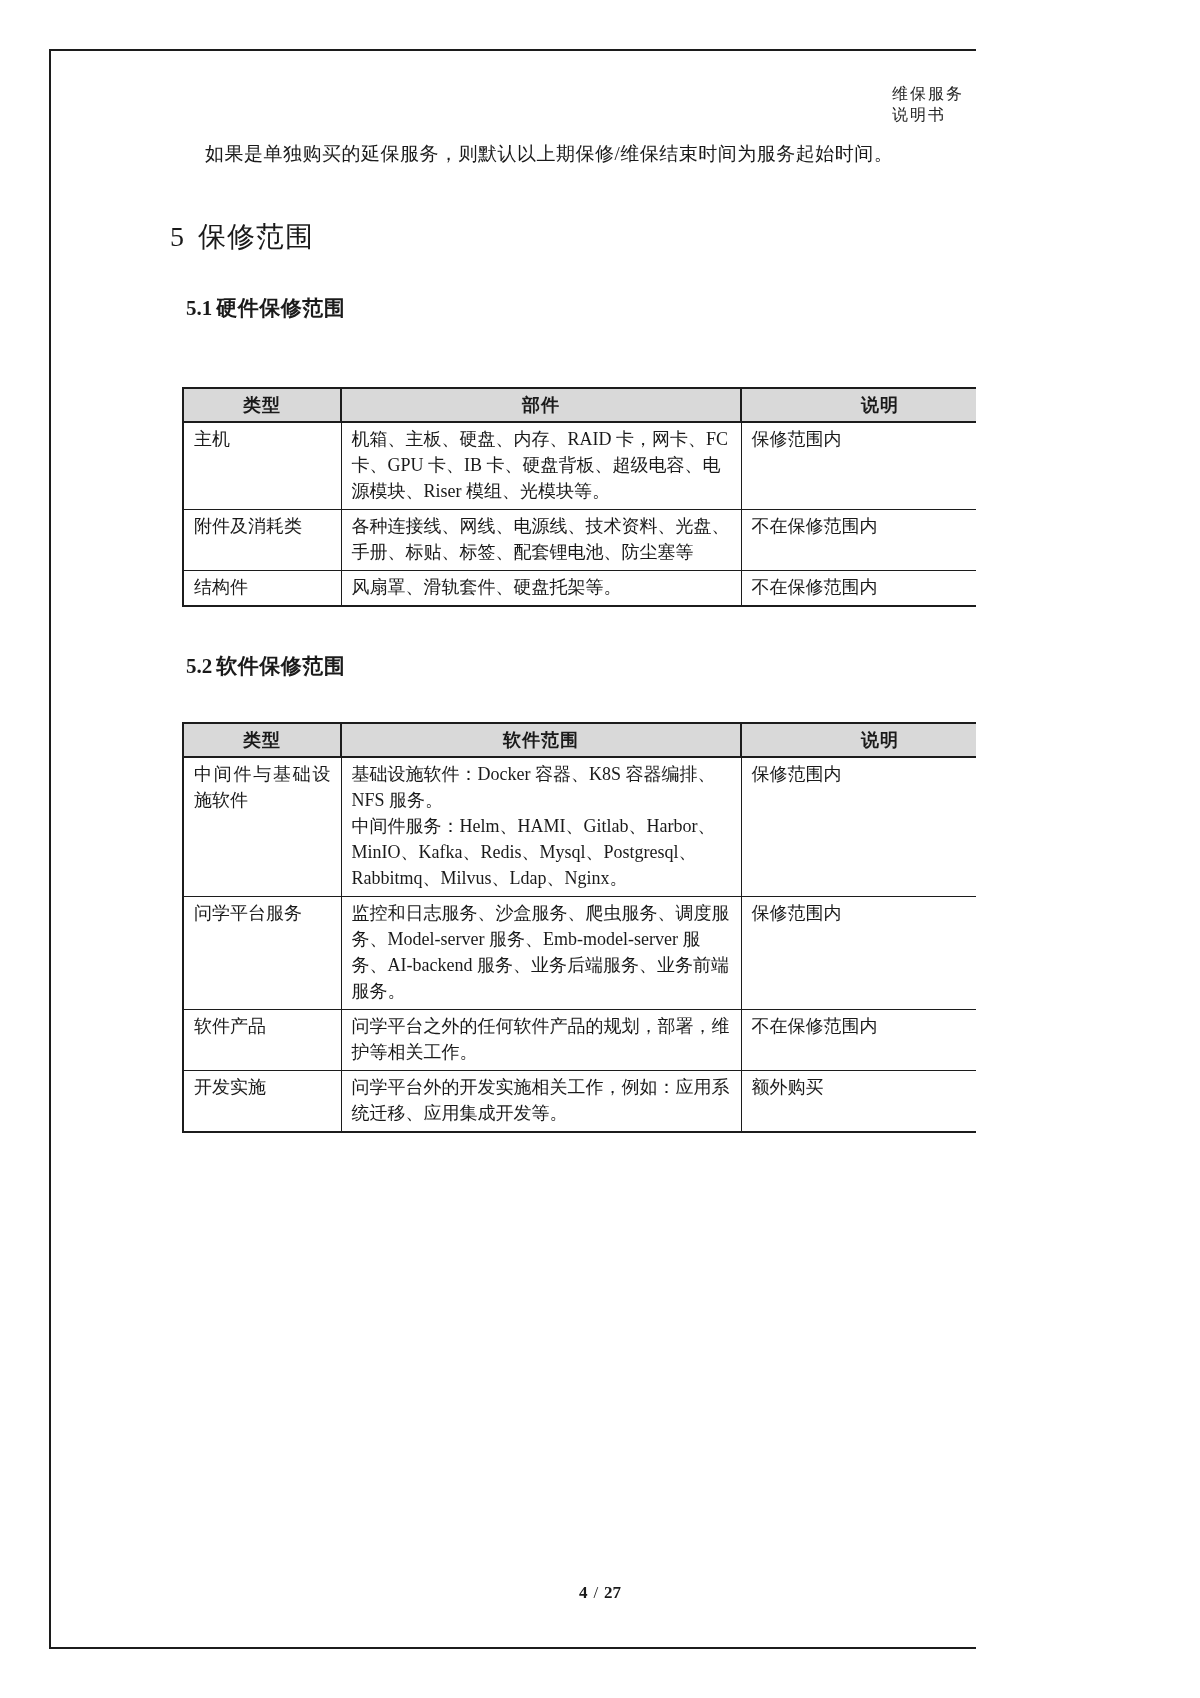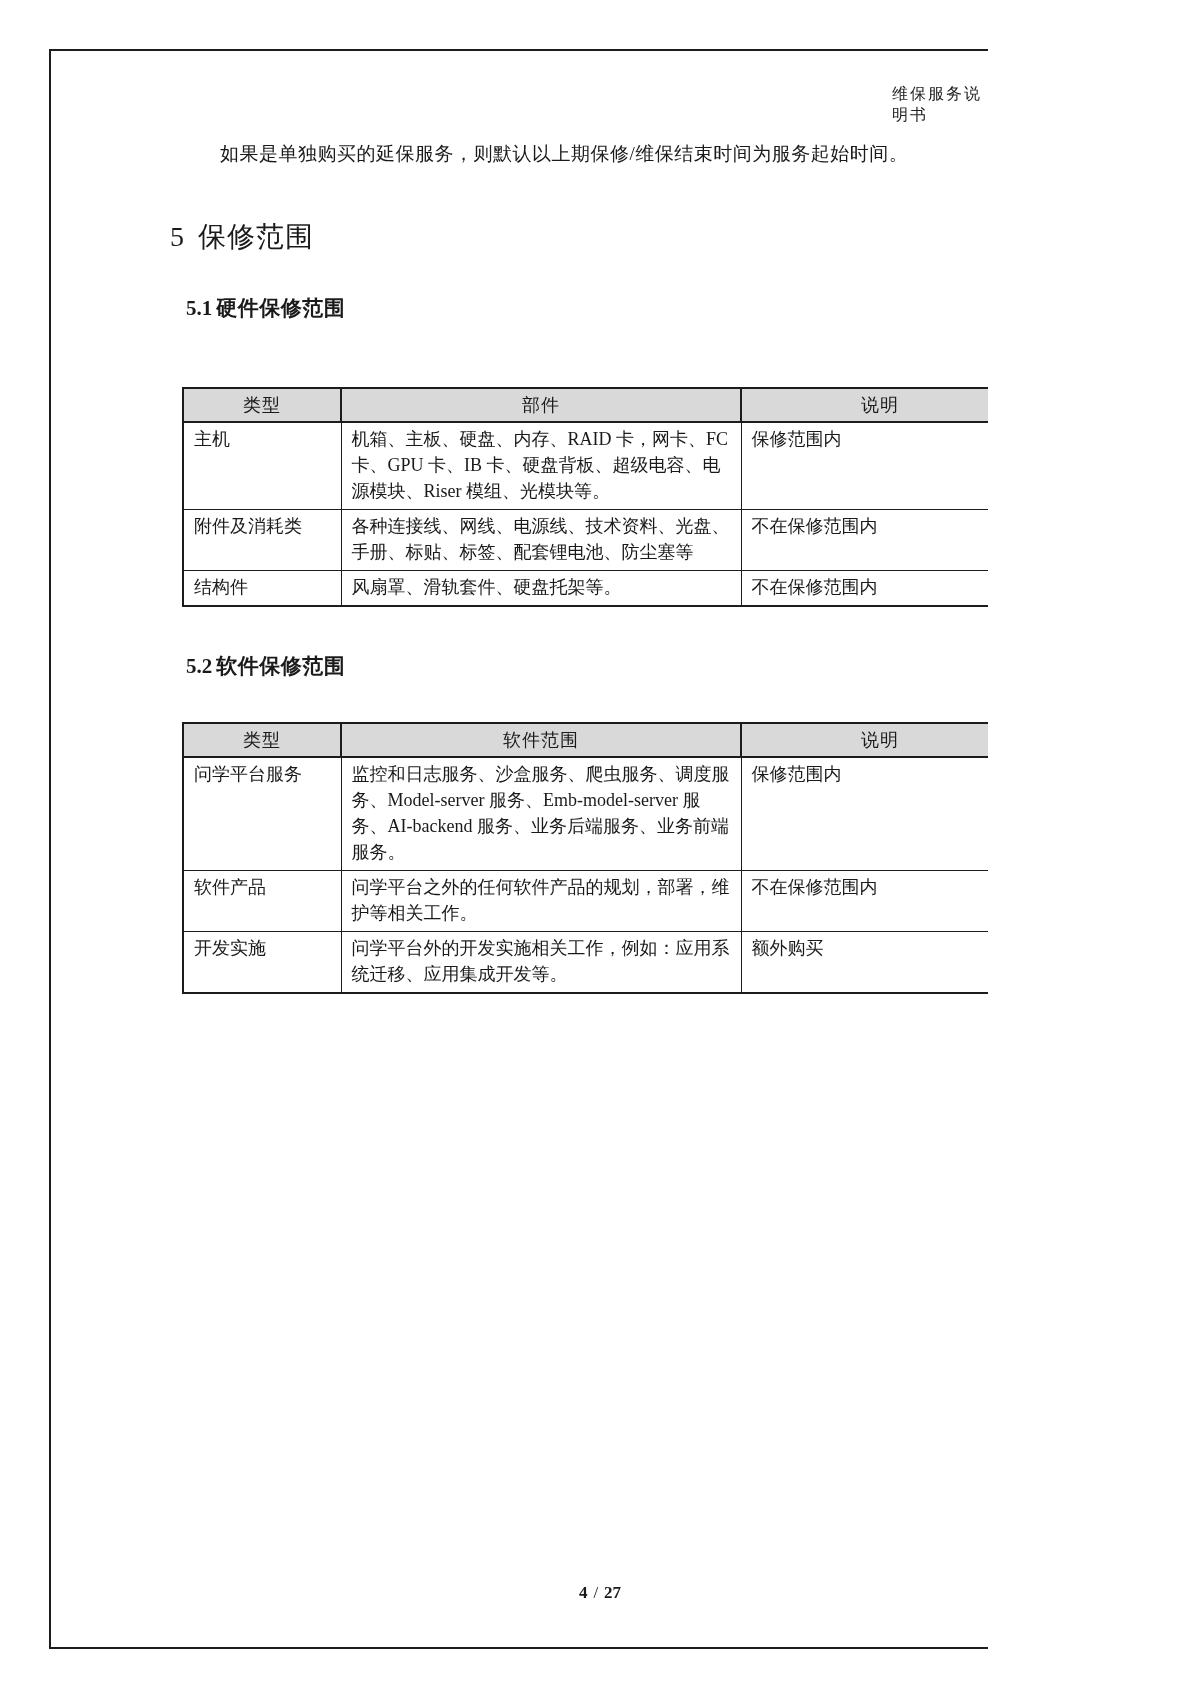--- a/index.html
+++ b/index.html
@@ -3,33 +3,32 @@
 <meta charset="utf-8">
 <style>
   html,body{margin:0;padding:0;background:#ffffff;}
   .page{
     position:relative;
     width:976px;height:1698px;
     background:#ffffff;
     font-family:"Liberation Serif","DejaVu Serif",serif;
     color:#1a1a1a;
     overflow:hidden;
-    padding-left:12px;
   }
   .frame{
     position:absolute;left:49px;top:49px;width:1102px;height:1600px;
     border:2px solid #1c1c1c;box-sizing:border-box;
   }
   .doc-header{
     position:absolute;left:892px;top:84px;
     font-size:16px;letter-spacing:2px;color:#222;
   }
   .intro{
     position:absolute;left:205px;top:140px;width:700px;
-    font-size:19px;line-height:28px;letter-spacing:0.5px;margin-left:15px;
+    font-size:19px;line-height:28px;letter-spacing:0.5px;
   }
   .h1{
     position:absolute;left:170px;top:218px;
     font-size:28px;font-weight:normal;
   }
   .h1 .num{font-family:"Liberation Serif","DejaVu Serif",serif;margin-right:14px;}
   .h1 .ttl{font-family:"Liberation Sans","DejaVu Sans",sans-serif;letter-spacing:1px;}
   .h2{
     position:absolute;left:186px;
     font-size:21px;font-weight:bold;
@@ -46,21 +45,21 @@
   }
   .tbl-hw{top:387px;}
   .tbl-sw{top:722px;}
   table.spec col.c1{width:158px;}
   table.spec col.c2{width:400px;}
   table.spec col.c3{width:278px;}
   table.spec th{
     border:2px solid #1c1c1c;
     background:#d9d9d9;
     font-family:"Liberation Sans","DejaVu Sans",sans-serif;
-    font-weight:normal;font-size:18px;
+    font-weight:bold;font-size:18px;
     height:30px;padding:1px 6px;text-align:center;
     letter-spacing:1px;
   }
   table.spec td{
     border:1.5px solid #1c1c1c;
     vertical-align:top;
     padding:3px 10px 5px 10px;
     line-height:26px;
   }
   table.spec td p{margin:0;}
@@ -141,20 +140,28 @@
       </colgroup>
     <thead>
       <tr>
         <th>类型</th>
         <th>软件范围</th>
         <th>说明</th>
       </tr>
     </thead>
     <tbody>
       <tr>
+        <td class="typecell">中间件与基础设施软件</td>
+        <td>
+          <p>基础设施软件：Docker 容器、K8S 容器编排、NFS 服务。</p>
+          <p>中间件服务：Helm、HAMI、Gitlab、Harbor、MinIO、Kafka、Redis、Mysql、Postgresql、Rabbitmq、Milvus、Ldap、Nginx。</p>
+        </td>
+        <td>保修范围内</td>
+      </tr>
+      <tr>
         <td class="typecell">问学平台服务</td>
         <td>
           <p>监控和日志服务、沙盒服务、爬虫服务、调度服务、Model-server 服务、Emb-model-server 服务、AI-backend 服务、业务后端服务、业务前端服务。</p>
         </td>
         <td>保修范围内</td>
       </tr>
       <tr>
         <td class="typecell">软件产品</td>
         <td>
           <p>问学平台之外的任何软件产品的规划，部署，维护等相关工作。</p>

